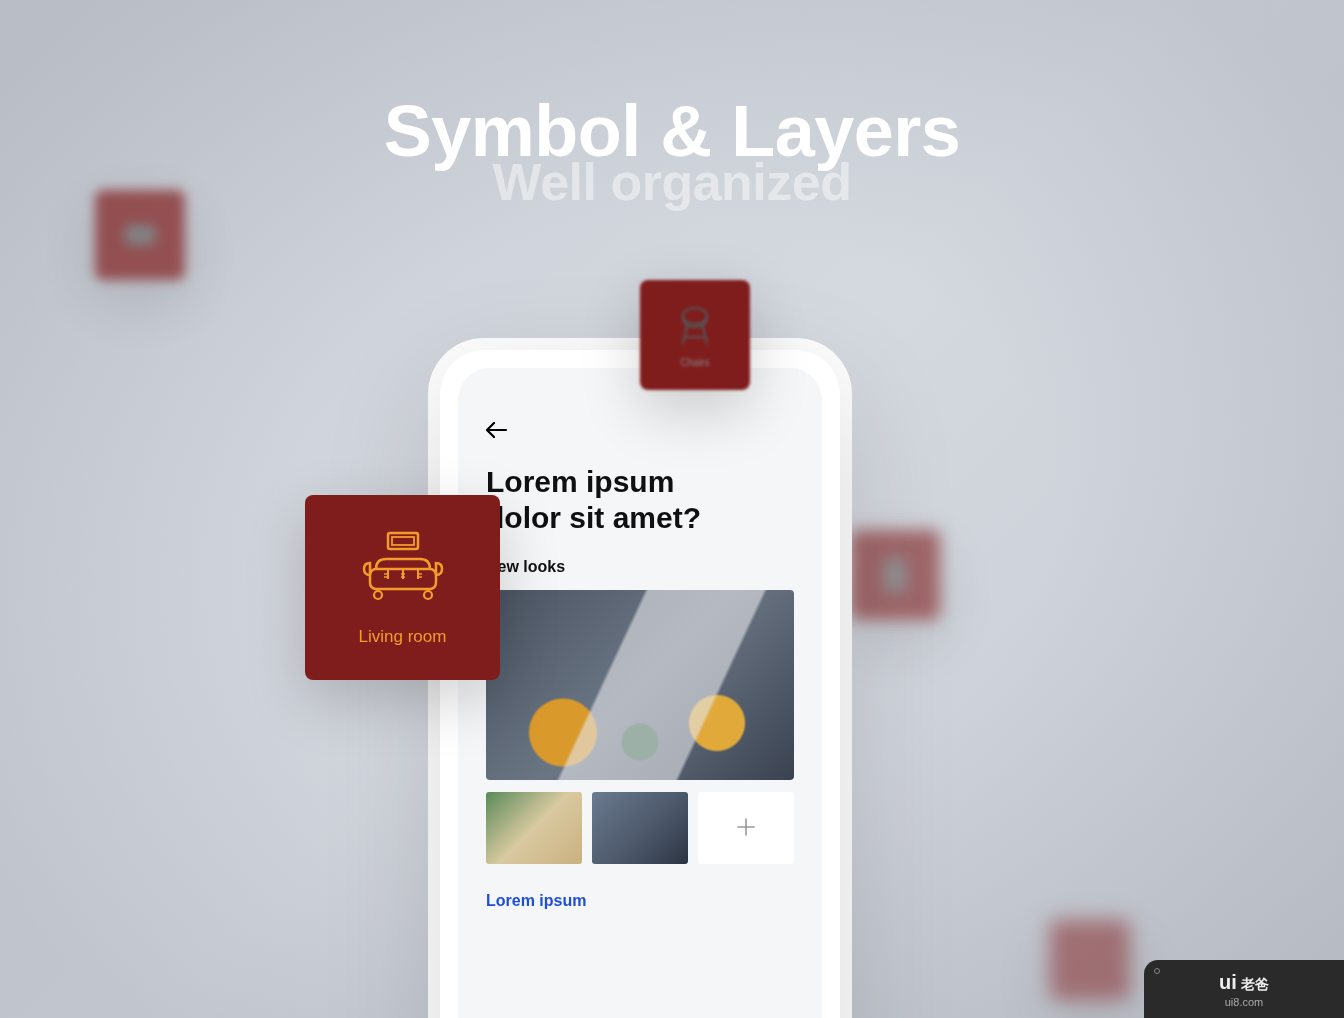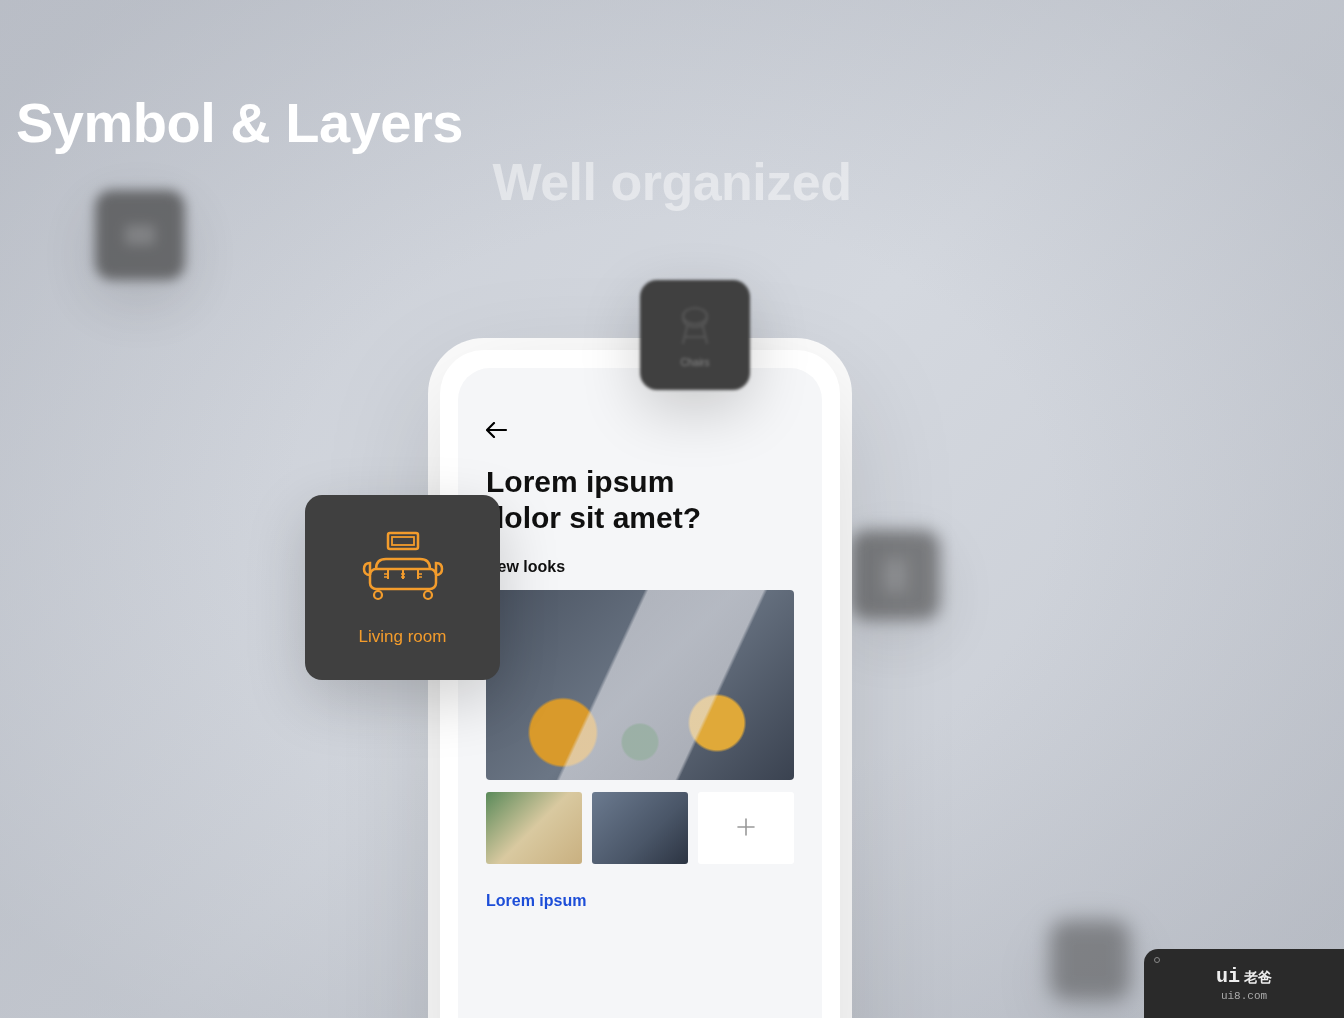--- a/index.html
+++ b/index.html
@@ -13,24 +13,24 @@
 }
 .bg-vignette {
   position: absolute;
   inset: 0;
   background: radial-gradient(ellipse at center, transparent 40%, rgba(150,155,165,0.3) 90%);
   pointer-events: none;
 }
 .hero-title {
   position: absolute;
   top: 90px;
-  left: 16px;
+  left: 0;
   right: 0;
-  text-align: left;
-  font-size: 56px;
+  text-align: center;
+  font-size: 72px;
   font-weight: 700;
   color: #ffffff;
   letter-spacing: -0.5px;
 }
 .hero-subtitle {
   position: absolute;
   top: 152px;
   left: 0;
   right: 0;
   text-align: center;
@@ -119,22 +119,22 @@
   display: flex;
   align-items: center;
   justify-content: center;
   font-size: 26px;
   color: #888;
   font-weight: 300;
   cursor: pointer;
 }
 .card {
   position: absolute;
-  background: #404040;
-  border-radius: 17px;
+  background: #7f1d1d;
+  border-radius: 8px;
   box-shadow: 0 20px 60px rgba(0,0,0,0.18);
   display: flex;
   flex-direction: column;
   align-items: center;
   justify-content: center;
 }
 .card.living {
   left: 305px;
   top: 495px;
   width: 195px;
@@ -196,30 +196,29 @@
   width: 80px;
   height: 80px;
   filter: blur(10px);
   opacity: 0.5;
 }
 .watermark {
   position: absolute;
   right: 0;
   bottom: 0;
   width: 200px;
-  height: 69px;
+  height: 58px;
   background: #2a2a2a;
   border-top-left-radius: 14px;
   display: flex;
   align-items: center;
   justify-content: center;
   flex-direction: column;
   color: #eee;
   gap: 2px;
-  font-family: Liberation Mono, monospace;
 }
 .watermark .brand {
   font-size: 20px;
   font-weight: 600;
   display: flex;
   align-items: baseline;
   gap: 4px;
 }
 .watermark .brand .cn { font-size: 14px; }
 .watermark .url {

